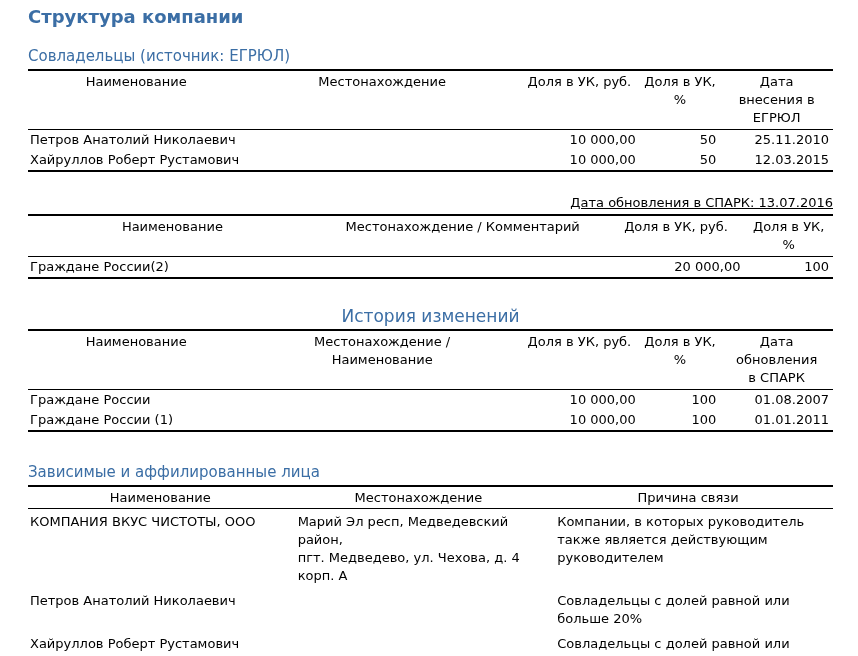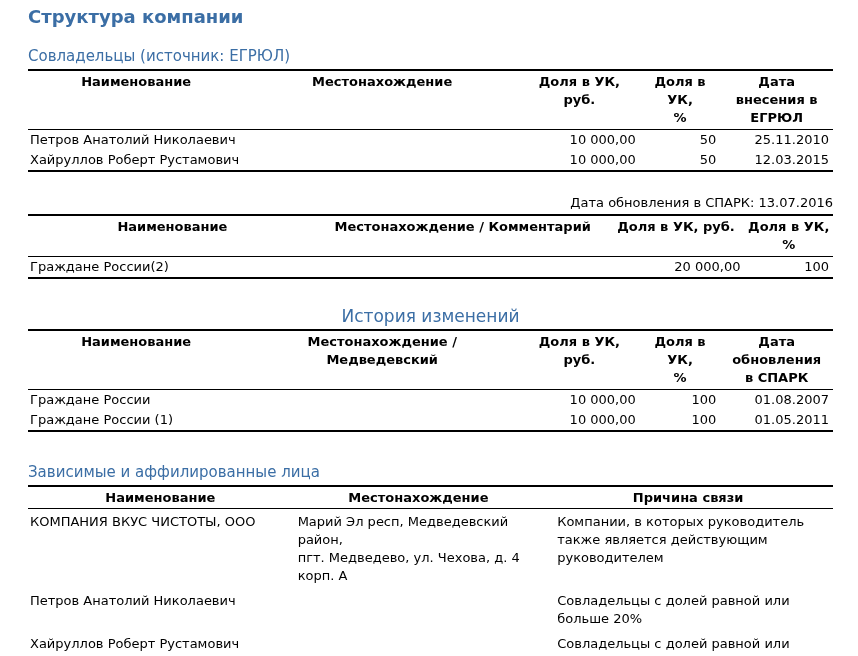--- a/index.html
+++ b/index.html
@@ -30,30 +30,31 @@
     line-height: 1.25;
   }
   .section-heading.small { font-size: 17px; margin-bottom: 2px; text-align: center; }
   .sec-2 { margin-top: 23px; }
   .sec-3 { margin-top: 27px; }
   .sec-4 { margin-top: 31px; }
   .update-note {
     text-align: right;
     margin: 0 0 2px 0;
     line-height: 1.3;
+    text-decoration: underline;
   }
   table.rpt {
     width: 100%;
     border-collapse: collapse;
     table-layout: fixed;
     border-top: 2px solid #000;
     border-bottom: 2px solid #000;
   }
   table.rpt thead th {
-    font-weight: bold;
+    font-weight: normal;
     text-align: center;
     vertical-align: top;
     padding: 2px 3px;
     border-bottom: 1px solid #000;
     white-space: pre-line;
     line-height: 1.38;
     font-size: 13px;
   }
   table.rpt tbody td {
     vertical-align: top;
@@ -154,21 +155,21 @@
         <col style="width:27%">
           <col style="width:34%">
           <col style="width:15%">
           <col style="width:10%">
           <col style="width:14%">
       </colgroup>
       <thead>
           <tr>
             <th>Наименование</th>
             <th>Местонахождение /
-Медведевский</th>
+Наименование</th>
             <th>Доля в УК, руб.</th>
             <th>Доля в УК,
 %</th>
             <th>Дата
 обновления
 в СПАРК</th>
           </tr>
         </thead>
       <tbody>
           <tr>
@@ -176,21 +177,21 @@
             <td></td>
             <td class="r">10 000,00</td>
             <td class="r">100</td>
             <td class="r">01.08.2007</td>
           </tr>
           <tr>
             <td>Граждане России (1)</td>
             <td></td>
             <td class="r">10 000,00</td>
             <td class="r">100</td>
-            <td class="r">01.05.2011</td>
+            <td class="r">01.01.2011</td>
           </tr>
         </tbody>
     </table>
   </div>
 
   <div class="section sec-4">
     <h2 class="section-heading">Зависимые и аффилированные лица</h2>
     <table class="rpt t4">
       <colgroup>
         <col style="width:33%">

